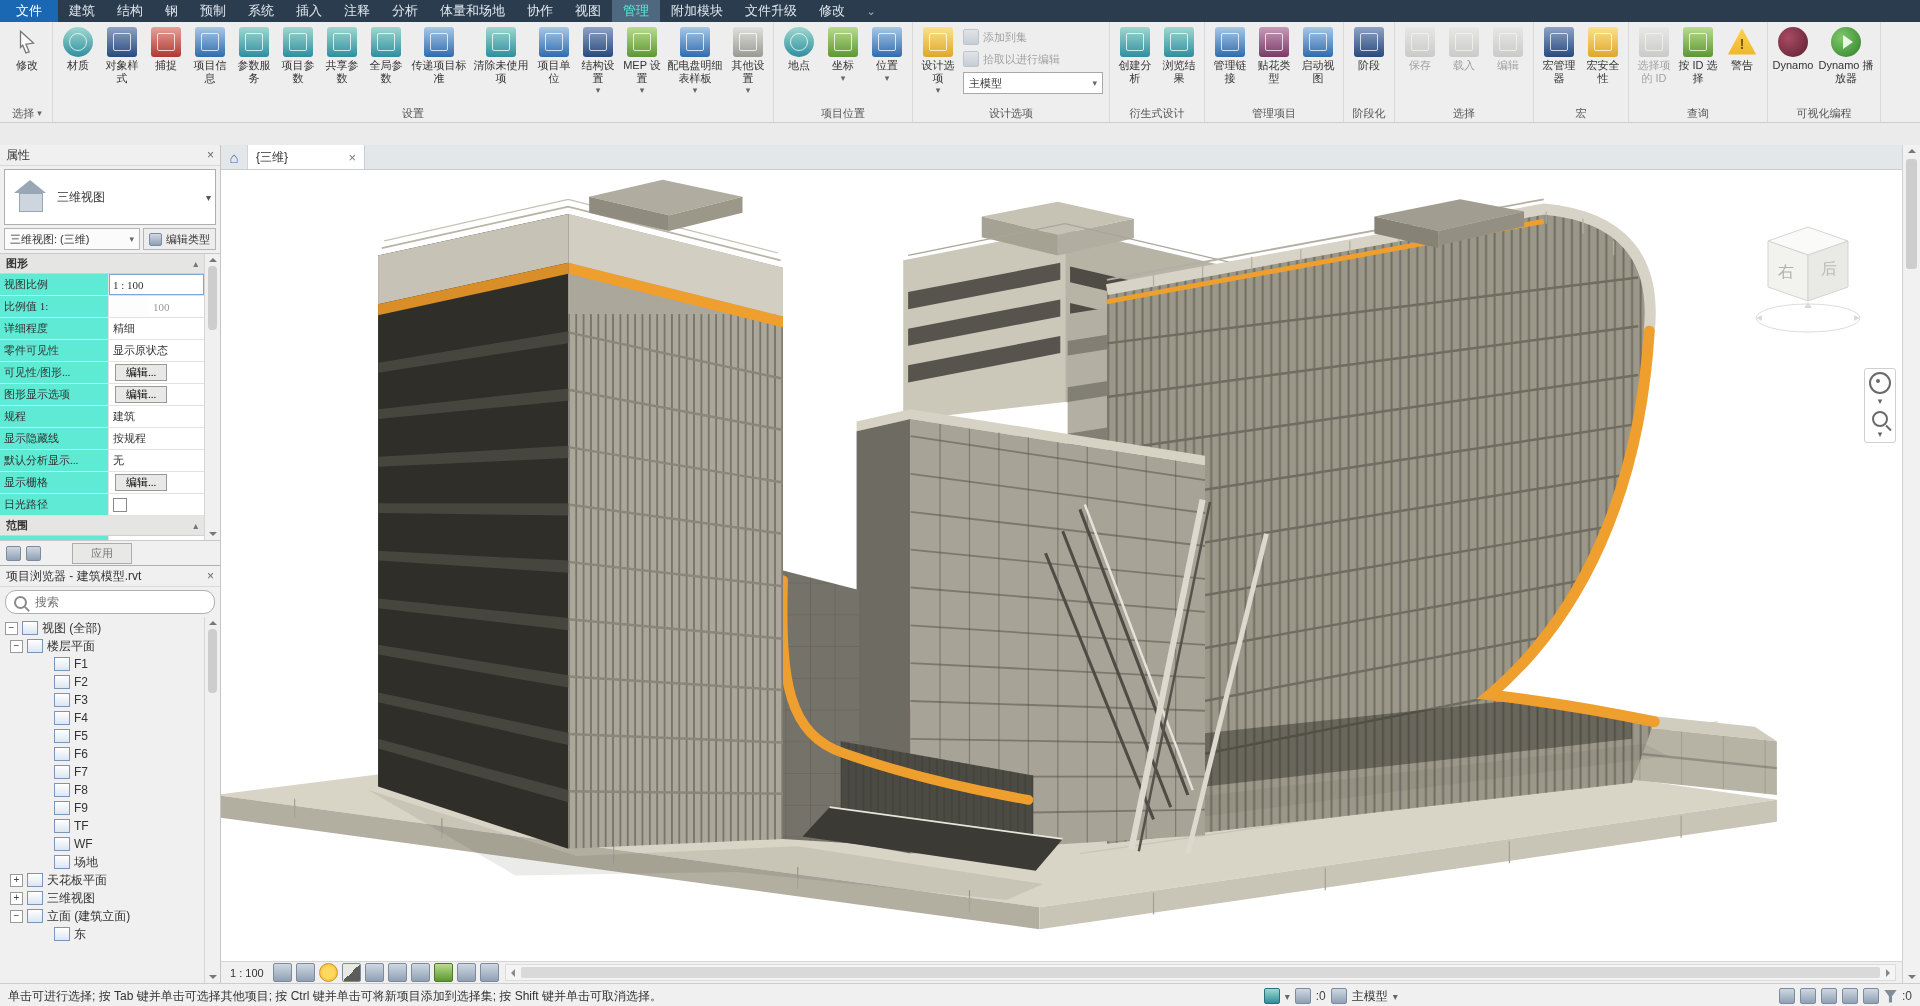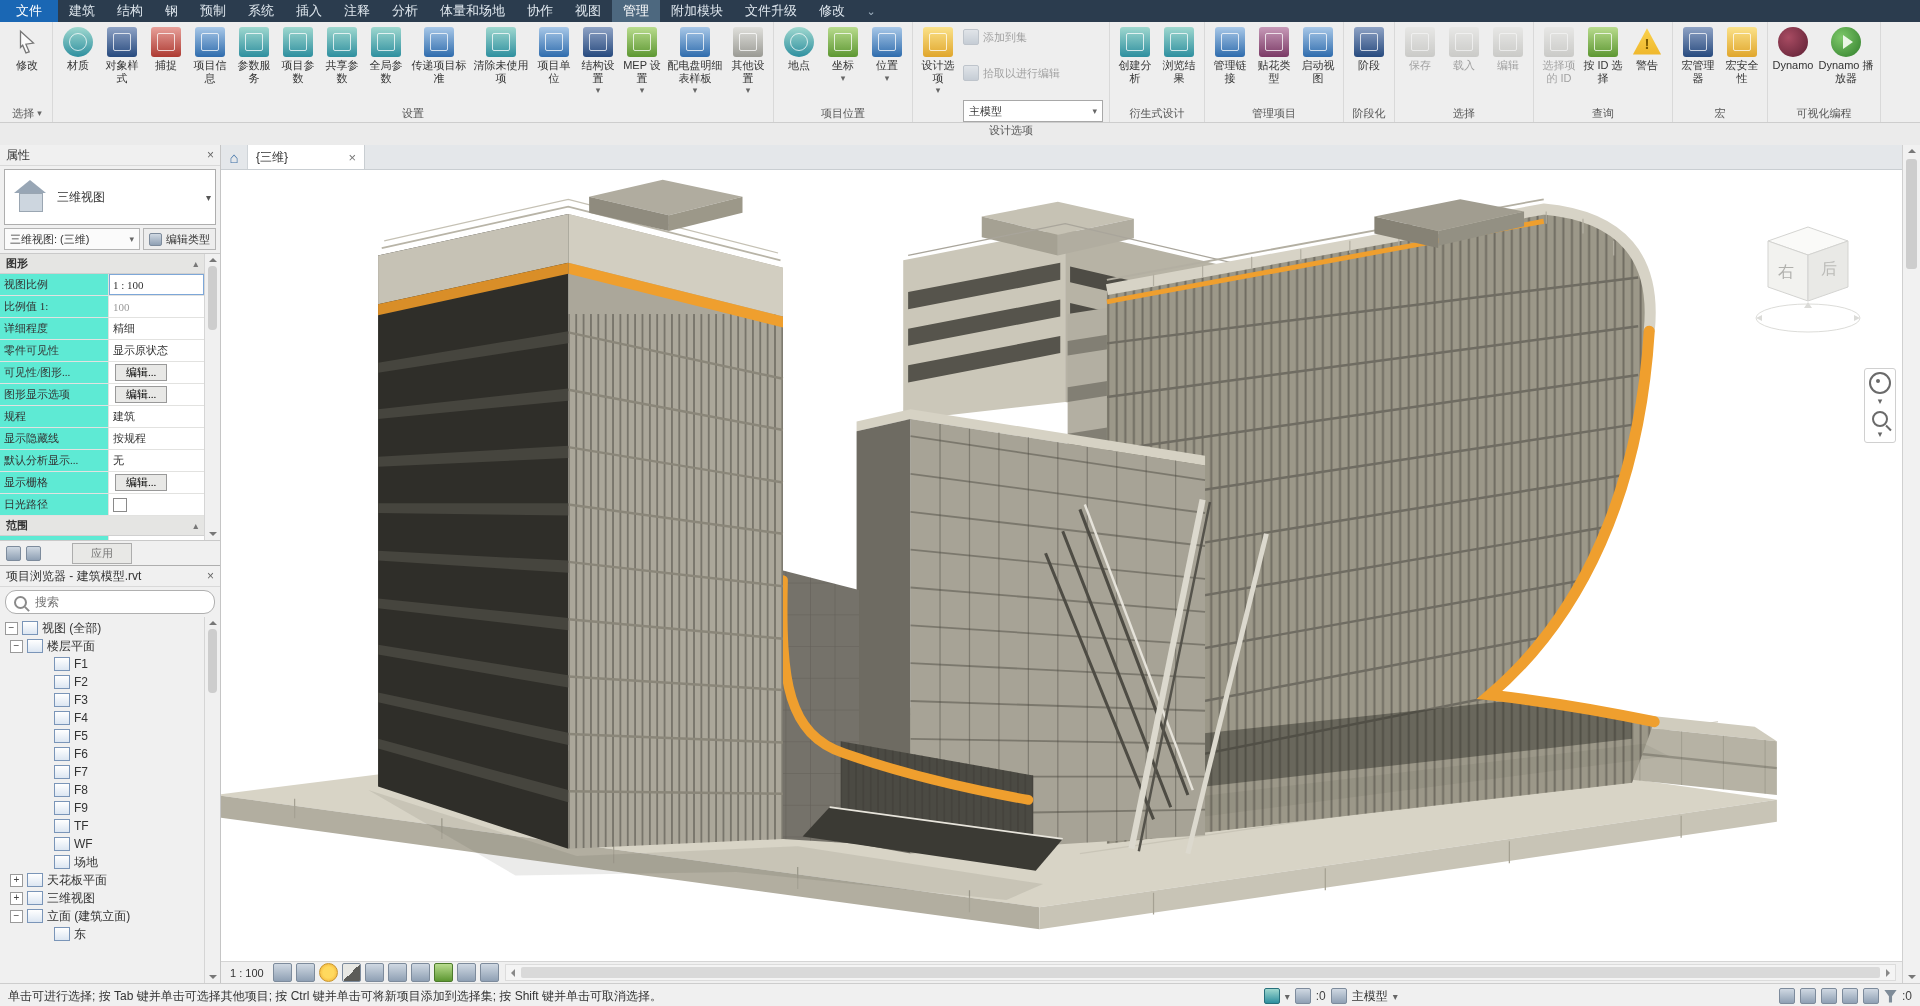--- a/index.html
+++ b/index.html
@@ -1,21 +1,21 @@
 <!DOCTYPE html>
 <html><head>
 <meta charset="utf-8">
 <style>
   html,body{margin:0;padding:0;background:#888;}
   .app{width:1920px;height:1006px;position:relative;font-family:"Liberation Sans","DejaVu Sans",sans-serif;font-size:12px;color:#333;background:#fff;overflow:h_idden;overflow:hidden;cursor:default;}
   
   .menubar{height:22px;background:#2b3c4e;display:flex;align-items:stretch;color:#dfe7ee;font-size:13px;}
   .file-tab{background:#1a67b4;color:#fff;padding:0 16px;display:flex;align-items:center;}
   .mtab{padding:0 11px;display:flex;align-items:center;white-space:nowrap;}
-  .mtab.active{background:#4d687f;color:#ffffff;}
+  .mtab.active{background:#4d687f;color:#5eead4;}
   .menu-extra{width:30px;display:flex;align-items:center;justify-content:center;color:#9fb0bf;}
   .menu-extra::after{content:"⌄";font-size:11px;}
   
   .ribbon{height:100px;background:#eeeeee;border-bottom:1px solid #cdcdcd;display:flex;align-items:stretch;padding-left:2px;}
   .rpanel{display:flex;flex-direction:column;border-right:1px solid #d9d9d9;}
   .rpanel-body{flex:1;display:flex;align-items:flex-start;padding:3px 3px 0;}
   .rpanel-label{height:18px;display:flex;align-items:center;justify-content:center;gap:3px;font-size:11px;color:#555;}
   .bigbtn{width:42px;display:flex;flex-direction:column;align-items:center;gap:2px;padding:2px 1px;font-size:11px;line-height:1.15;text-align:center;color:#333;}
   .bigbtn.w{width:60px;}
   .bigbtn .lbl{white-space:normal;}
@@ -38,21 +38,21 @@
   .c-dgreen{background:radial-gradient(circle at 35% 35%,#7ec96a,#2f7d2a);border-radius:50%;}
   .c-dgreen::after{display:none;}
   .c-dgreen::before{content:"";position:absolute;left:12px;top:8px;border-left:10px solid #eaf6e6;border-top:7px solid transparent;border-bottom:7px solid transparent;}
   .warn{background:linear-gradient(#fbd34d,#eeb52a);clip-path:polygon(50% 4%,97% 92%,3% 92%);}
   .warn::after{display:none;}
   .warn::before{content:"!";position:absolute;left:50%;top:58%;transform:translate(-50%,-50%);font-weight:bold;color:#7c5a00;font-size:15px;}
   .modify-ic{width:30px;height:30px;display:flex;align-items:center;justify-content:center;}
   .smallrow{display:flex;align-items:center;gap:4px;font-size:11px;height:20px;padding:0 3px;white-space:nowrap;}
   .mini{width:14px;height:14px;border-radius:2px;border:1px solid #7d8b9c;background:linear-gradient(#cfd8e2,#8fa0b4);flex:none;}
   .combo{display:flex;align-items:center;justify-content:space-between;background:#fff;border:1px solid #a8a8a8;height:20px;padding:0 5px;font-size:11px;min-width:128px;margin:1px 3px;}
-  .do-col{display:flex;flex-direction:column;gap:16px;padding-top:2px;}
+  .do-col{display:flex;flex-direction:column;gap:2px;padding-top:2px;}
   .gapbar{height:22px;background:#ebebeb;}
   
   .workspace{display:flex;height:838px;background:#f0f0f0;}
   .leftcol{width:220px;border-right:1px solid #c5c5c5;display:flex;flex-direction:column;background:#f0f0f0;}
   .pane-header{height:20px;display:flex;align-items:center;padding:0 6px;font-size:12px;border-bottom:1px solid #d9d9d9;flex:none;}
   .pane-close{margin-left:auto;color:#666;}
   
   .props{height:420px;display:flex;flex-direction:column;border-bottom:1px solid #aeaeae;justify-content:space-between;}
   .type-sel{margin:3px 4px;background:#fff;border:1px solid #aeaeae;height:50px;display:flex;align-items:center;gap:8px;padding:2px 6px;position:relative;flex:none;}
   .house{width:38px;height:36px;position:relative;flex:none;}
@@ -62,21 +62,21 @@
   .viewrow{display:flex;gap:3px;margin:0 4px 3px;height:22px;flex:none;}
   .viewsel{flex:1;display:flex;align-items:center;justify-content:space-between;border:1px solid #b5b5b5;background:#fbfbfb;padding:0 5px;font-size:11px;}
   .edittype{display:flex;align-items:center;gap:4px;border:1px solid #b5b5b5;background:#ededed;padding:0 5px;font-size:11px;}
   .ptable{flex:1;display:flex;border-top:1px solid #c9c9c9;overflow:hidden;font-family:Liberation Serif, serif;}
   .ptable-main{flex:1;}
   .psec{height:19px;background:#e5e5e3;display:flex;align-items:center;padding:0 6px;font-weight:bold;font-size:11px;border-bottom:1px solid #d0d0d0;}
   .psec::after{content:"▴";margin-left:auto;color:#777;font-size:9px;}
   .prow{display:flex;height:21px;border-bottom:1px solid #e2e2e0;font-size:11px;background:#fdfdfd;}
   .plabel{width:100px;padding:0 4px;display:flex;align-items:center;background:#5eead4;border-right:1px solid #e2e2e0;flex:none;white-space:nowrap;overflow:hidden;}
   .pval{flex:1;display:flex;align-items:center;padding:0 4px;background:#fff;overflow:hidden;}
-  .pval.gray{color:#999;}
+  .pval.gray{color:#999;margin-left:40px;}
   .pval.sel{box-shadow:inset 0 0 0 1px #7da7d8;}
   .pbtn{margin:18px 2px;padding:0 10px;border:1px solid #999;background:#e8e8e6;font-size:11px;display:flex;align-items:center;font-family:inherit;}
   .pcheck{width:12px;height:12px;border:1px solid #8a8a8a;background:#fff;flex:none;}
   .pscroll{width:15px;background:#f0f0f0;border-left:1px solid #d5d5d5;display:flex;flex-direction:column;align-items:center;flex:none;}
   .sarrow{width:0;height:0;border:4px solid transparent;margin:4px 0;}
   .sarrow.up{border-bottom-color:#777;border-top-width:0;}
   .sarrow.down{border-top-color:#777;border-bottom-width:0;margin-top:auto;}
   .sthumb{width:9px;height:64px;background:#cdcdcd;border-radius:4px;}
   .props-foot{height:24px;display:flex;align-items:center;gap:5px;padding:0 6px;border-top:1px solid #c9c9c9;flex:none;}
   .apply-btn{margin-left:26px;padding:2px 18px;border:1px solid #adadad;background:#e8e8e6;color:#777;font-family:inherit;font-size:11px;}
@@ -394,51 +394,51 @@
             <span class="lbl">编辑</span>
           </div>
       </div>
       <div class="rpanel-label">
           <span>选择</span>
         </div>
     </div>
 
     <div class="rpanel">
       <div class="rpanel-body">
+        <div class="bigbtn">
+            <span class="ri c-navy"></span>
+            <span class="lbl">宏管理器</span>
+          </div>
+        <div class="bigbtn">
+            <span class="ri c-yellow"></span>
+            <span class="lbl">宏安全性</span>
+          </div>
+      </div>
+      <div class="rpanel-label">
+          <span>宏</span>
+        </div>
+    </div>
+
+    <div class="rpanel">
+      <div class="rpanel-body">
         <div class="bigbtn dis">
             <span class="ri c-gray"></span>
             <span class="lbl">选择项的 ID</span>
           </div>
         <div class="bigbtn">
             <span class="ri c-green"></span>
             <span class="lbl">按 ID 选择</span>
           </div>
         <div class="bigbtn">
             <span class="ri warn"></span>
             <span class="lbl">警告</span>
           </div>
       </div>
       <div class="rpanel-label">
           <span>查询</span>
-        </div>
-    </div>
-
-    <div class="rpanel">
-      <div class="rpanel-body">
-        <div class="bigbtn">
-            <span class="ri c-navy"></span>
-            <span class="lbl">宏管理器</span>
-          </div>
-        <div class="bigbtn">
-            <span class="ri c-yellow"></span>
-            <span class="lbl">宏安全性</span>
-          </div>
-      </div>
-      <div class="rpanel-label">
-          <span>宏</span>
         </div>
     </div>
 
     <div class="rpanel">
       <div class="rpanel-body">
         <div class="bigbtn">
             <span class="ri c-darkred"></span>
             <span class="lbl">Dynamo</span>
           </div>
         <div class="bigbtn w">

